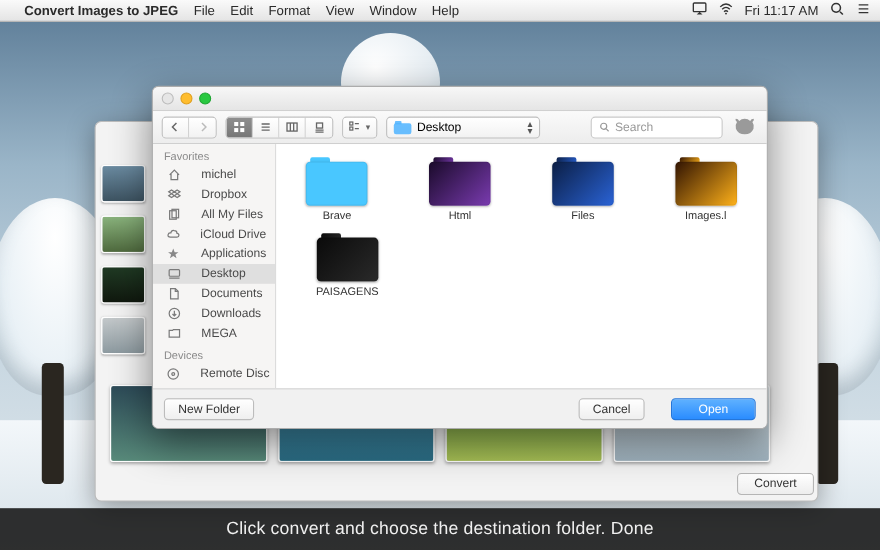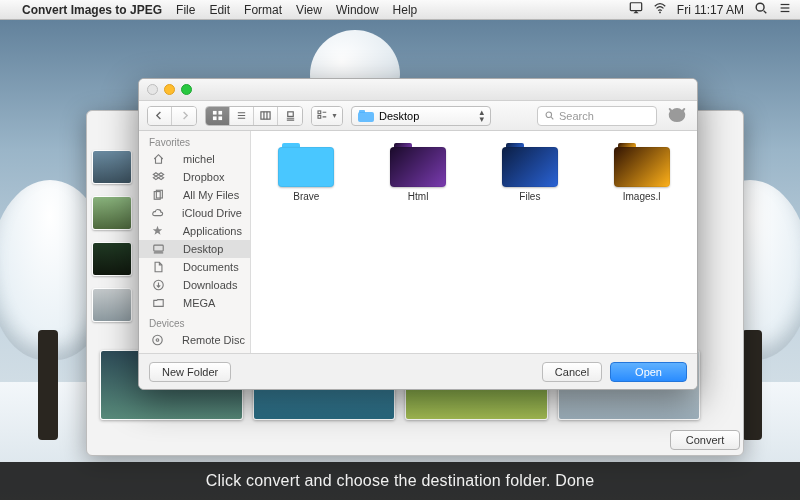--- a/index.html
+++ b/index.html
@@ -103,21 +103,21 @@
   .side-item { display:flex; align-items:center; gap:18px; padding:3px 8px 3px 12px; white-space:nowrap;}
   .side-item.selected{ background:#dfdfdf;}
   .side-item .ic{ width:14px; height:12px; display:flex; align-items:center; justify-content:center; color:#7a7a7a;}
   .file-area { flex:1; padding:12px 12px 6px; overflow:auto;}
   .grid { display:grid; grid-template-columns:repeat(4, 1fr); gap:10px 25px; }
   .tile { display:flex; flex-direction:column; align-items:center; gap:4px; font-size:10px; color:#333;}
   .tile .thumb { width:56px; height:42px; border-radius:4px;
                  box-shadow:0 1px 2px rgba(0,0,0,.25), inset 0 0 0 1px rgba(0,0,0,.06);}
   .row2 { margin-top:10px; display:grid; grid-template-columns:repeat(4,1fr);}
   .bottombar { height:36px; border-top:1px solid #d5d5d5; background:#f1f1f1;
-               display:flex; align-items:center; padding:0 10px; gap:8px;}
+               display:flex; align-items:center; padding:0 10px; gap:24px;}
   .btn { height:20px; padding:0 12px; border:1px solid #bcbcbc; border-radius:4px;
          background:linear-gradient(#ffffff,#efefef); font-size:11px; color:#333;
          display:flex; align-items:center;}
   .btn.primary{ background:linear-gradient(#5fb1ff,#2a8cff); border-color:#2476da; color:#fff;
                 padding:0 24px; font-weight:400;}
   .bottombar .spacer{ flex:1;}
   
   .folder-ic { width:16px; height:12px; position:relative;}
   .folder-ic::before{ content:""; position:absolute; inset:2px 0 0 0; background:currentColor; border-radius:2px; opacity:.85;}
   .folder-ic::after{ content:""; position:absolute; left:1px; top:0; width:6px; height:3px; background:currentColor; border-radius:1px 1px 0 0; opacity:.85;}
@@ -411,20 +411,29 @@
     <span>Files</span>
           </div>
           <div class="tile">
     <div style="position:relative;width:56px;height:44px;">
       <div style="position:absolute;left:4px;top:0;width:18px;height:6px;border-radius:2px 2px 0 0;background:linear-gradient(135deg, #311302, #ffb21a);"></div>
       <div class="thumb" style="position:absolute;left:0;top:4px;width:56px;height:40px;background:linear-gradient(135deg, #311302, #ffb21a);"></div>
     </div>
     <span>Images.l</span>
           </div>
         </div>
+    <div class="row2">
+          <div class="tile">
+    <div style="position:relative;width:56px;height:44px;">
+      <div style="position:absolute;left:4px;top:0;width:18px;height:6px;border-radius:2px 2px 0 0;background:linear-gradient(135deg, #0a0a0a, #2a2a2a);"></div>
+      <div class="thumb" style="position:absolute;left:0;top:4px;width:56px;height:40px;background:linear-gradient(135deg, #0a0a0a, #2a2a2a);"></div>
+    </div>
+    <span>PAISAGENS</span>
+          </div>
+        </div>
       </div>
   </div>
 
   <div class="bottombar">
     <div class="btn">New Folder</div>
     <div class="spacer"></div>
     <div class="btn">Cancel</div>
     <div class="btn primary">Open</div>
   </div>
 </div>

